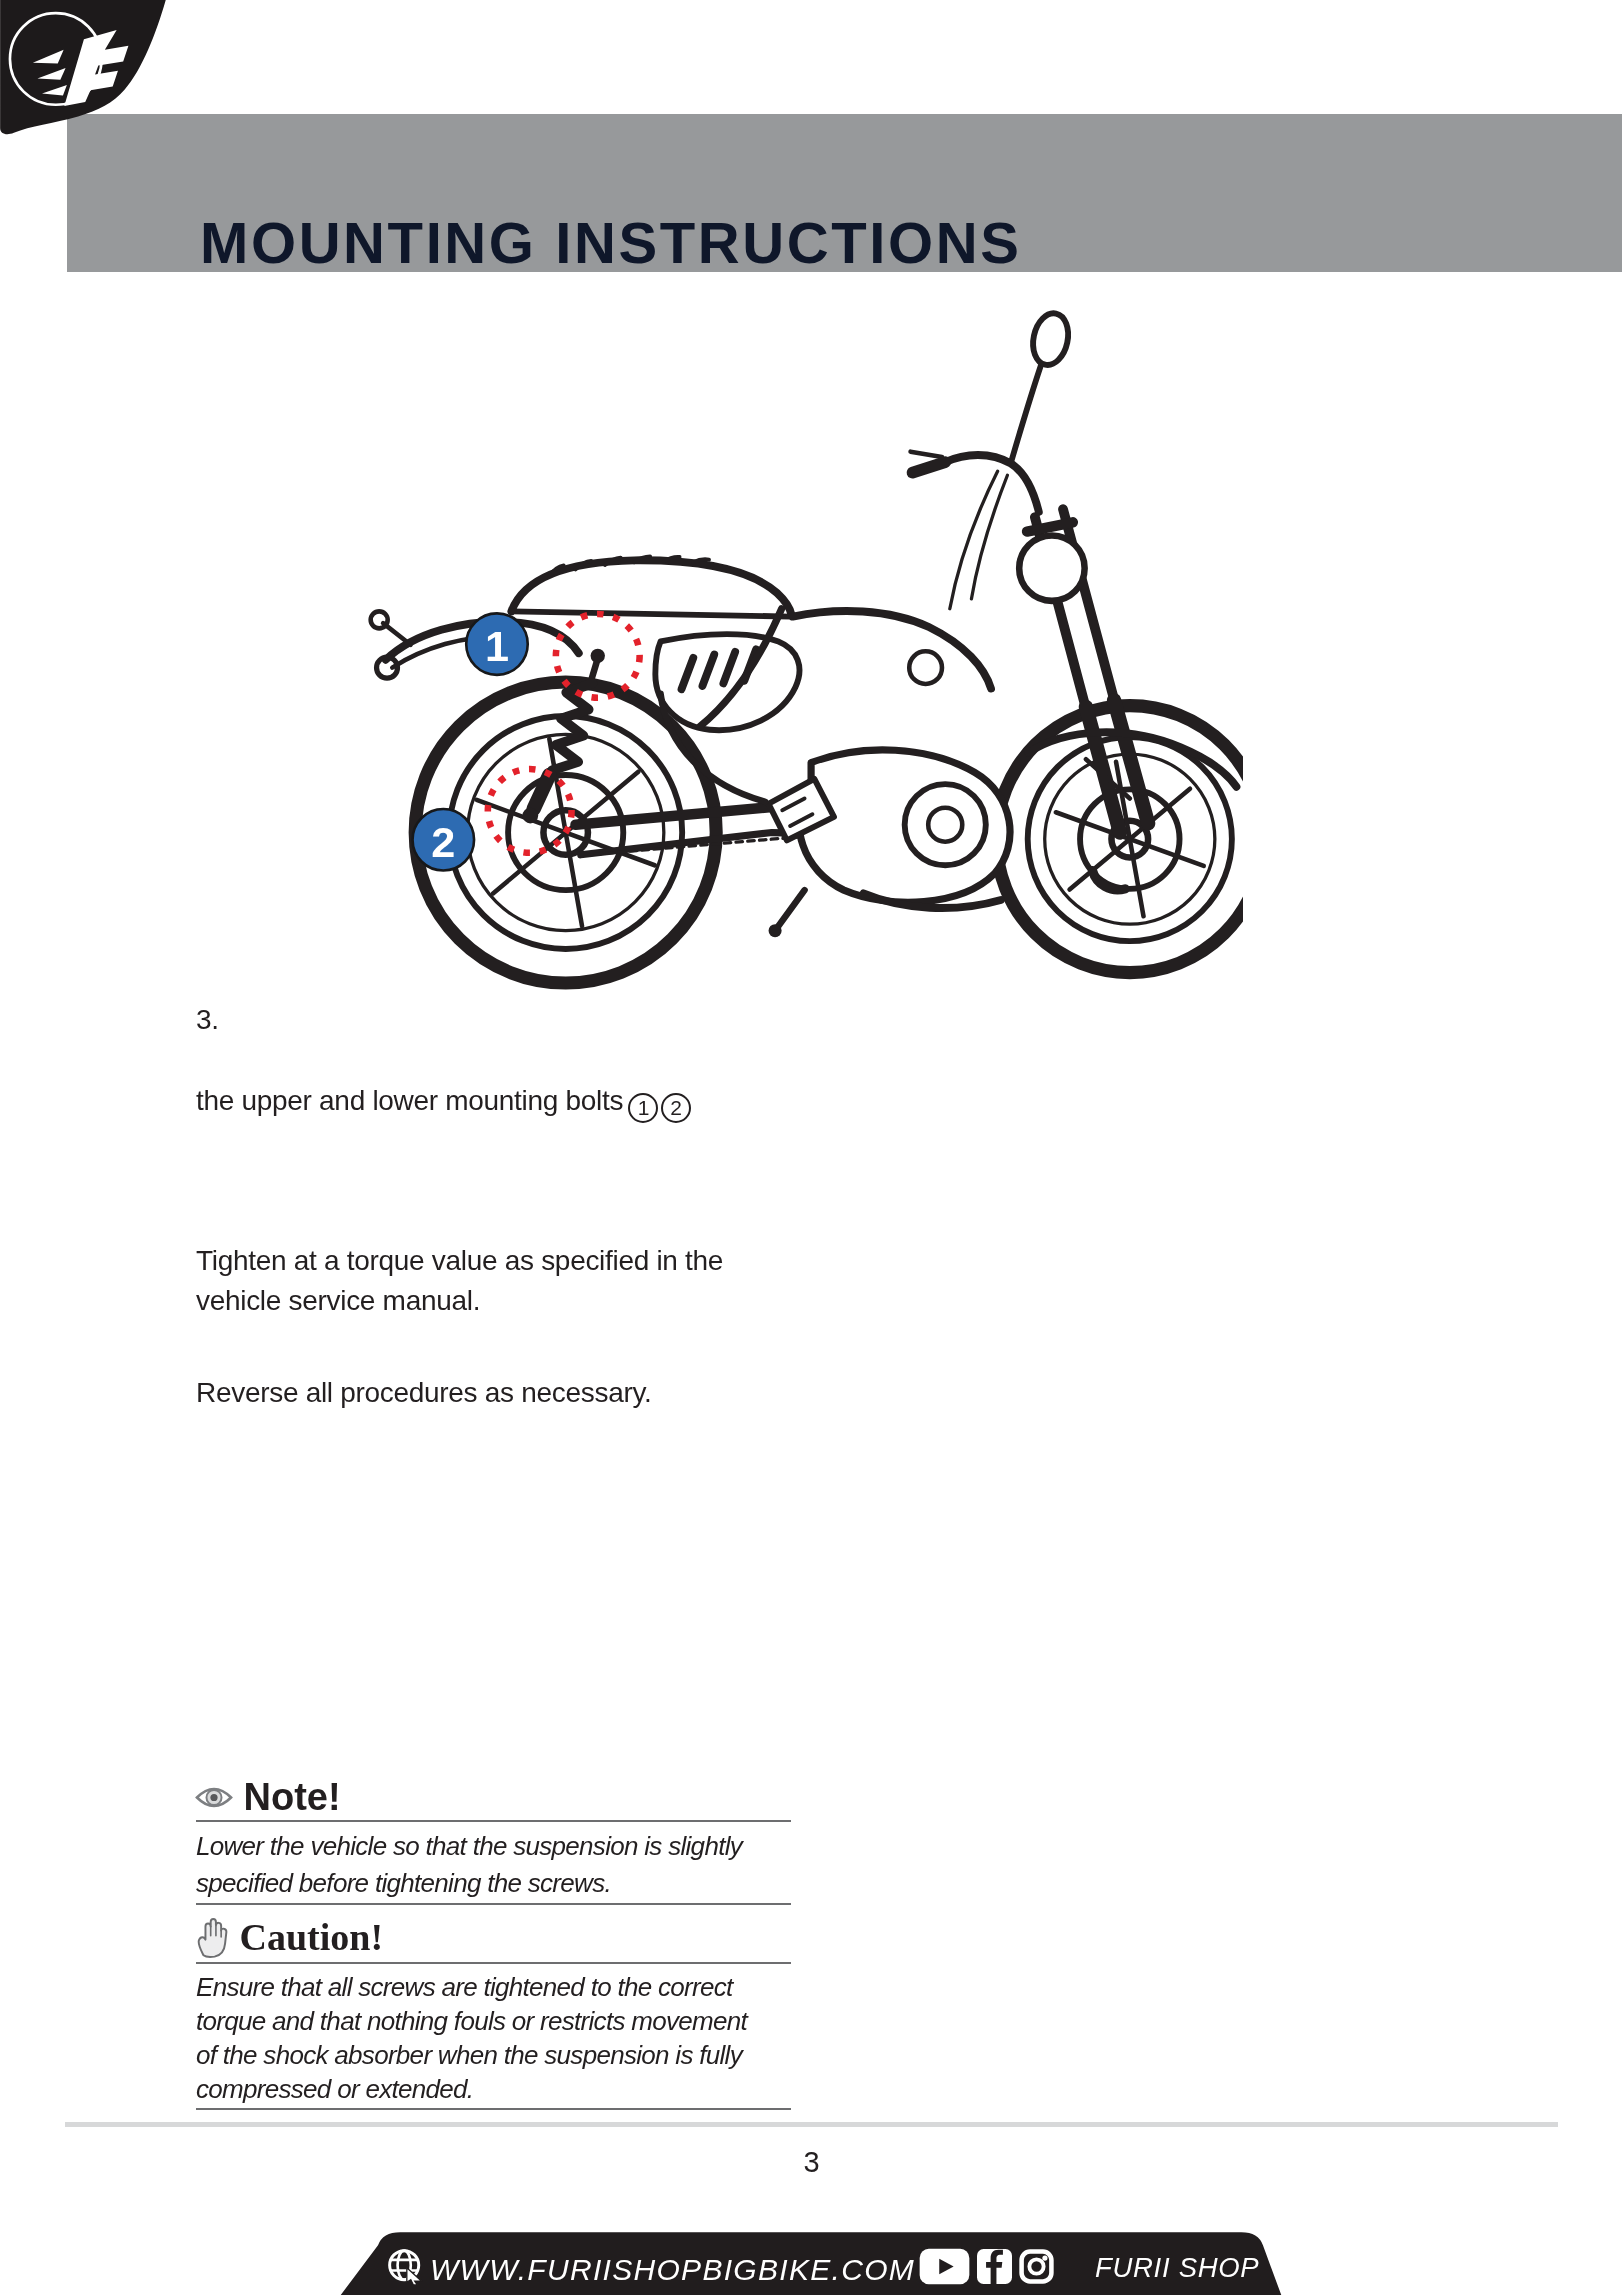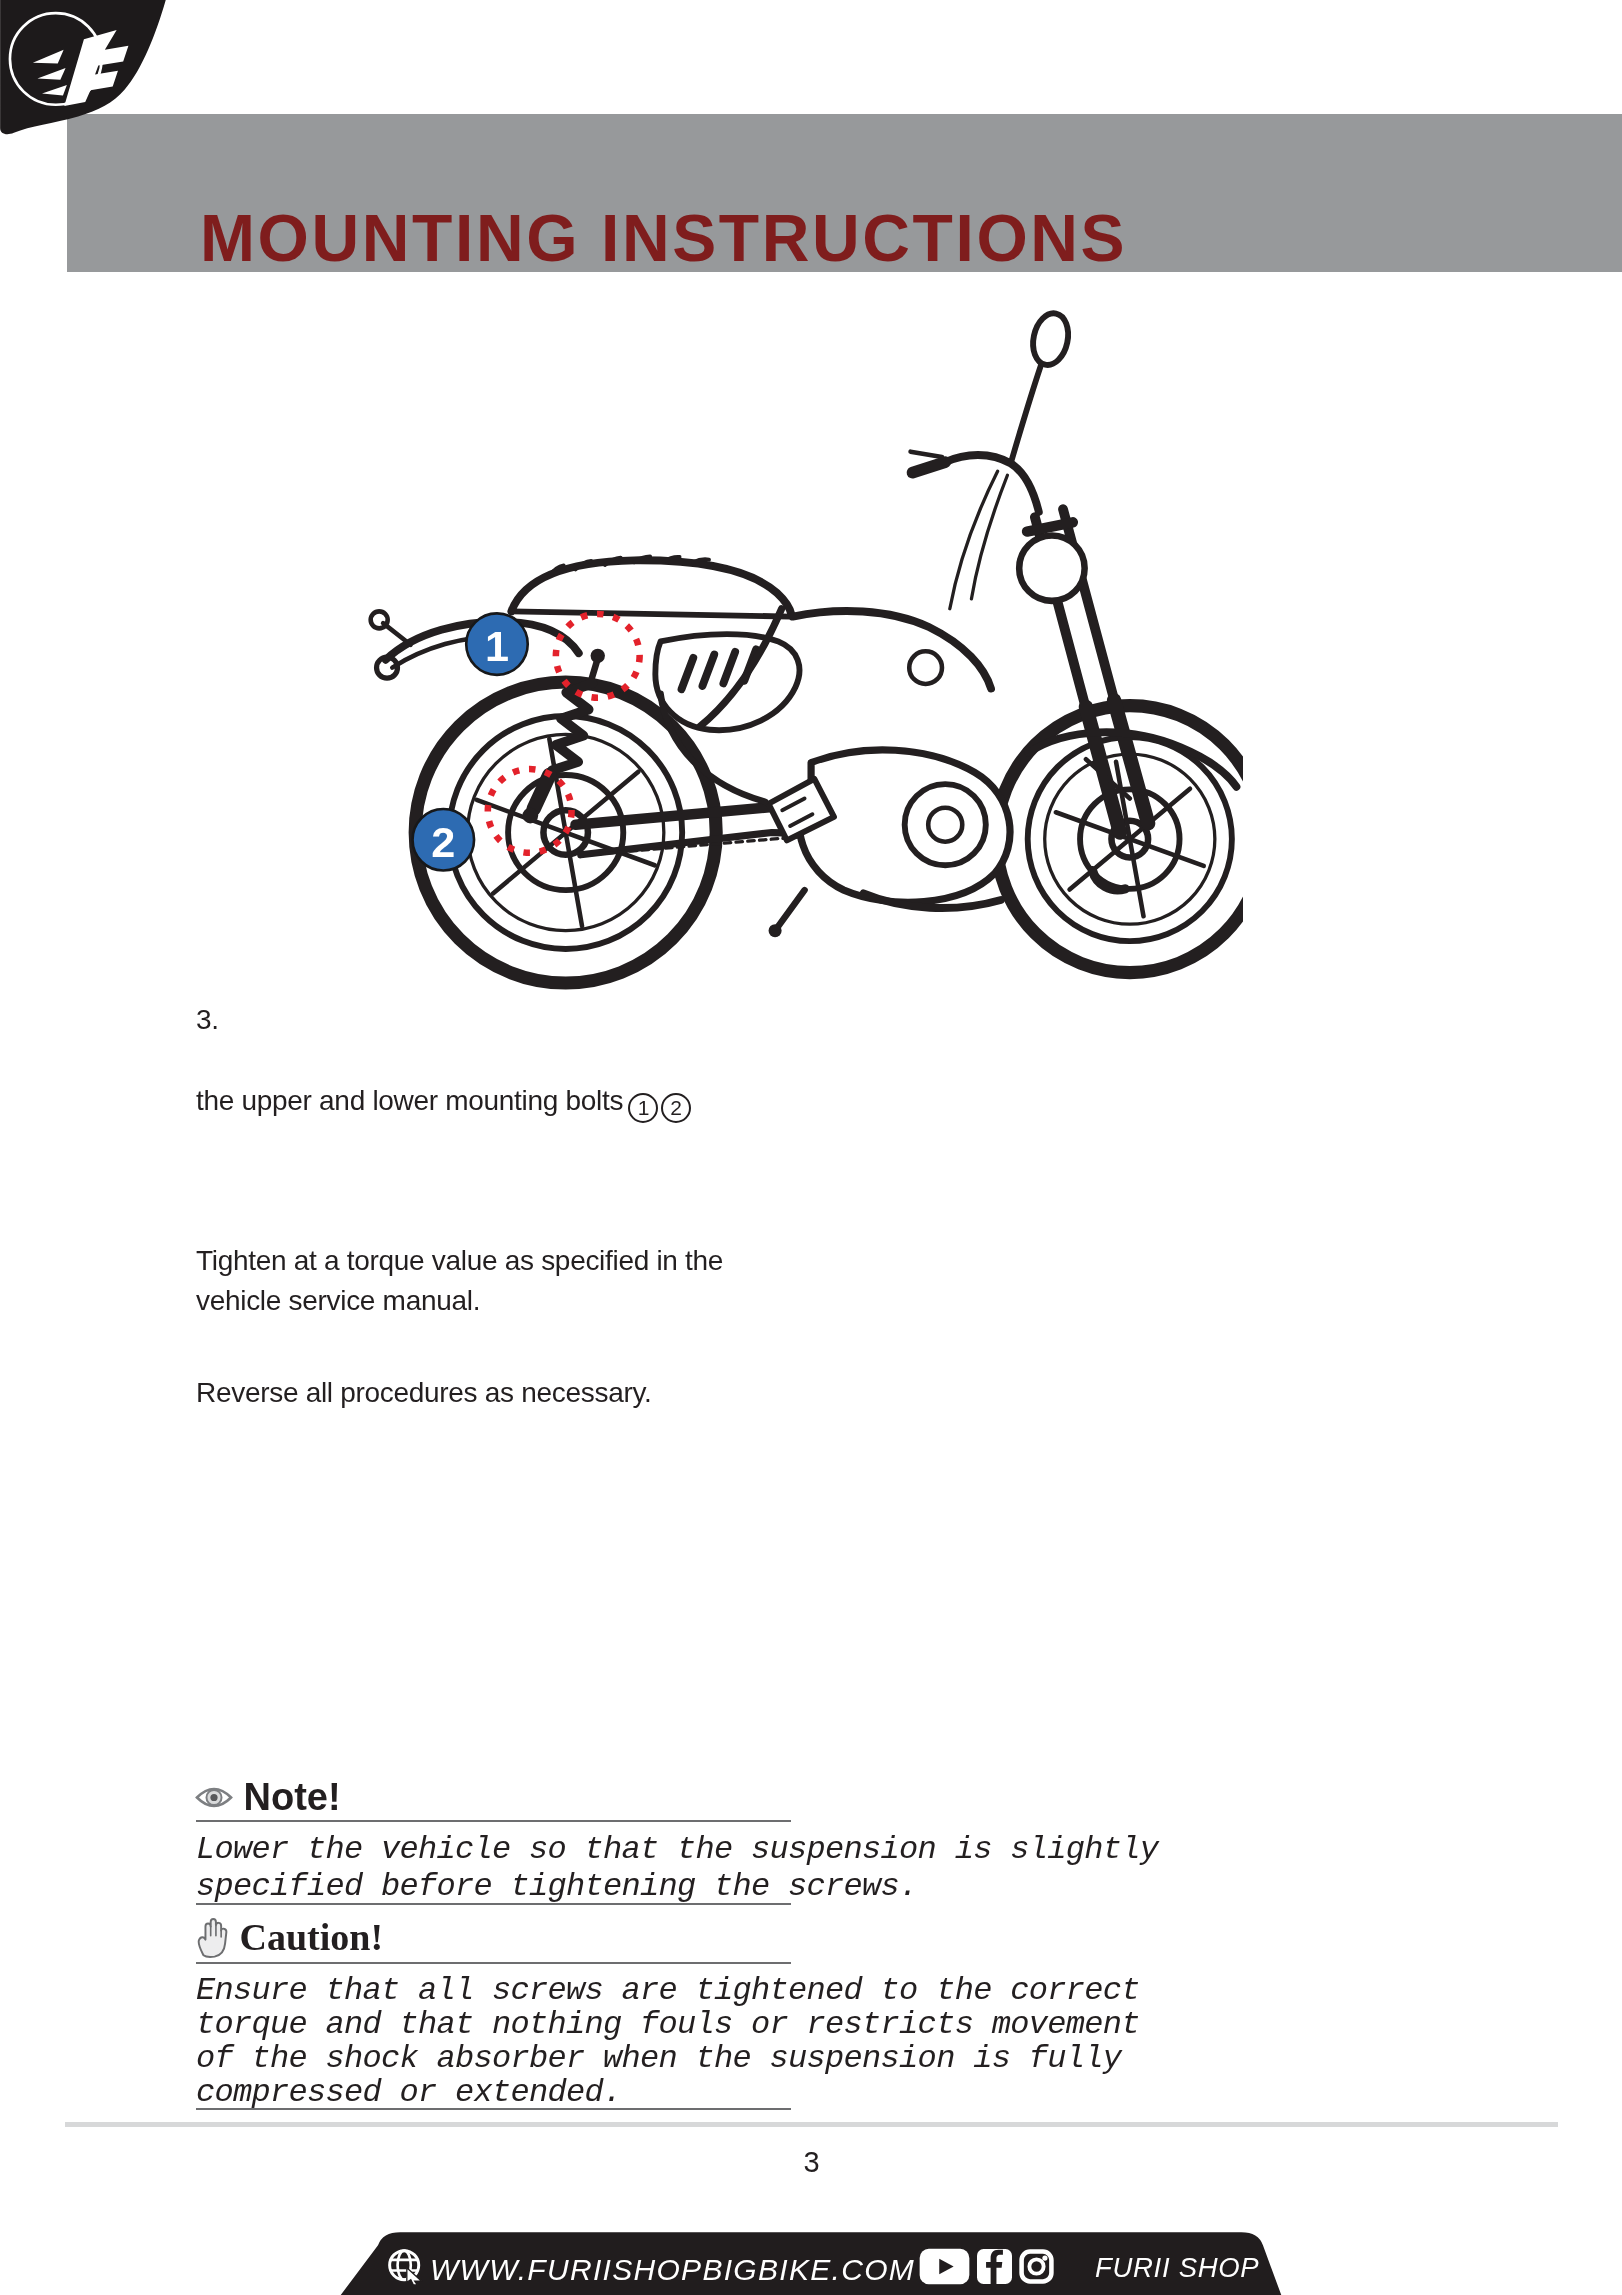--- a/index.html
+++ b/index.html
@@ -6,39 +6,39 @@
   html,body { background:#e8e8e8; }
   .page {
     position:relative; width:1623px; height:2295px; background:#ffffff;
     overflow:hidden; font-family:"Liberation Sans", sans-serif; color:#231f20;
     margin:0 auto;
   }
   
   .band { position:absolute; left:67px; right:0; top:114px; height:158px; background:#97999b; overflow:hidden; }
   .band-title {
     position:absolute; left:133px; bottom:-3.9px;
-    font-size:66px; font-weight:bold; letter-spacing:2.6px; color:#7f1d1d; white-space:nowrap;
+    font-size:58px; font-weight:bold; letter-spacing:2.6px; color:#0f172a; white-space:nowrap;
   }
   
   .badge { position:absolute; left:0; top:0; width:177px; height:144px; }
   
   .bike { position:absolute; left:353px; top:301px; width:890px; height:694px; }
   
   .bodyline { position:absolute; left:196px; font-size:28px; letter-spacing:-0.3px; white-space:nowrap; color:#231f20; }
   .circled {
     display:inline-flex; align-items:center; justify-content:center;
     width:30px; height:30px; border:2px solid #231f20; border-radius:50%;
     font-size:21px; vertical-align:-5.2px; margin-left:5.2px;
   }
   .circled + .circled { margin-left:2.6px; }
   
   .advice-header { position:absolute; left:195px; display:flex; align-items:center; gap:10.5px; }
   .advice-title { font-size:38px; font-weight:bold; color:#231f20; }
   .advice-rule { position:absolute; left:196px; width:595px; height:2px; background:#6d6e70; }
-  .italicline { position:absolute; left:196px; font-size:32px; font-style:italic; letter-spacing:-0.7px; white-space:nowrap; color:#231f20;font-family:Liberation Mono, monospace; }
+  .italicline { position:absolute; left:196px; font-size:26px; font-style:italic; letter-spacing:-0.7px; white-space:nowrap; color:#231f20; }
   
   .page-divider { position:absolute; left:65px; top:2122px; width:1493px; height:4.6px; background:#d7d8d9; }
   .page-number { position:absolute; left:0; top:2146px; width:1623px; text-align:center; font-size:29px; color:#231f20; }
   .footer { position:absolute; left:327px; top:2231px; width:968px; height:64px; }
   .footer-svg { position:absolute; left:0; top:0; width:100%; height:100%; }
   .footer-item { position:absolute; color:#ffffff; font-style:italic; white-space:nowrap; }
   .site-url { left:103px; top:22px; font-size:30px; letter-spacing:1.3px; }
   .shop-name { left:738px; top:21px; font-size:27.5px; letter-spacing:0.7px;margin-left:30px; }
   .f-icon { position:absolute; top:17px; }
 </style>

